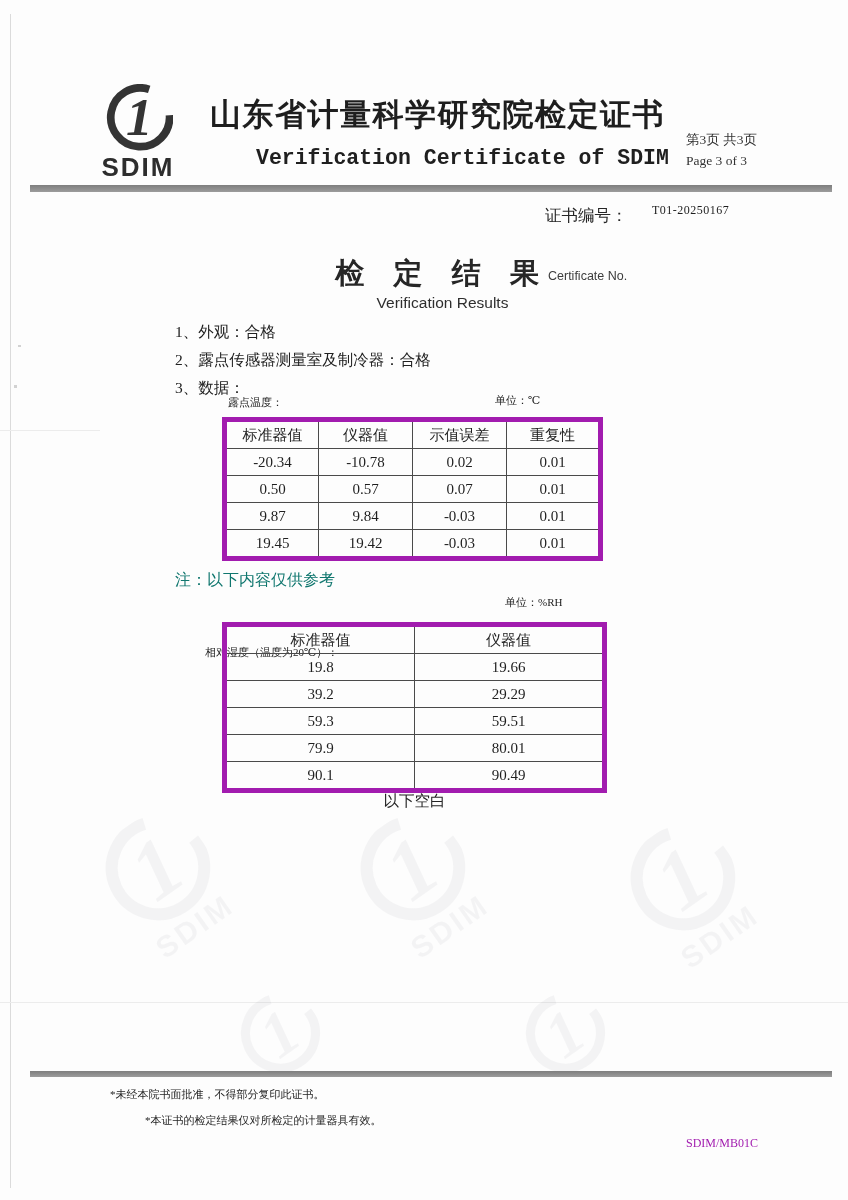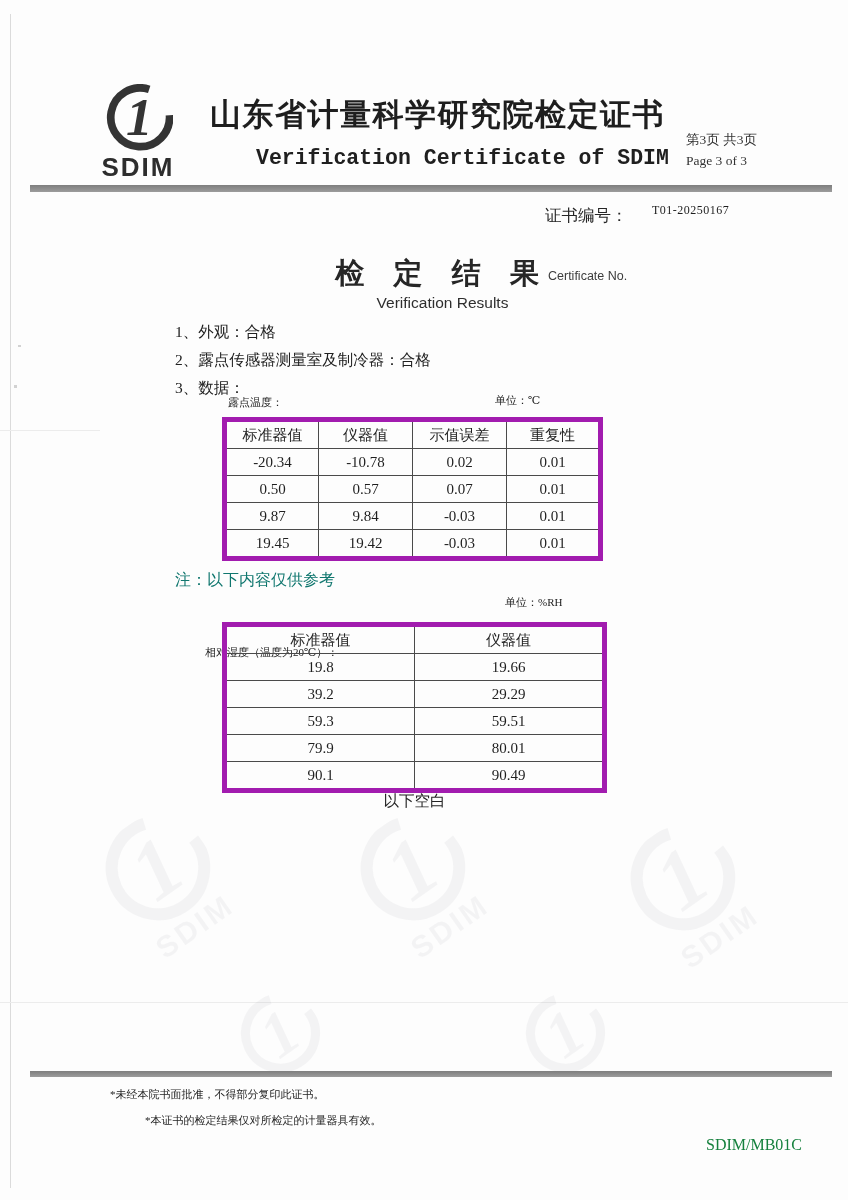--- a/index.html
+++ b/index.html
@@ -45,21 +45,21 @@
   table.cert-table th,table.cert-table td{
     border:1px solid #4a4a4a;text-align:center;vertical-align:middle;
     font-family:"Liberation Serif","DejaVu Serif",serif;font-size:15px;font-weight:normal;
     color:#1f1f1f;height:26px;padding:0;}
   .t1{left:222px;top:417px;width:381px;}
   .t2{left:222px;top:622px;width:385px;}
   .end-marker{left:222px;top:791px;width:385px;text-align:center;font-size:15.5px;color:#242424;}
   
   .note-line{left:175px;top:570px;font-size:16px;color:#0f766e;}
   .footer-note{left:110px;font-size:11px;color:#242424;white-space:nowrap;}
-  .form-code{left:706px;top:1136px;font-size:16px;color:#15803d;}
+  .form-code{left:686px;top:1136px;font-size:12px;color:#a21caf;}
   
   .wm{opacity:.05;transform:rotate(-35deg);text-align:center;color:#556;pointer-events:none;}
   .wm .wm-word{font-family:"Liberation Sans","DejaVu Sans",sans-serif;font-weight:bold;
     font-size:30px;letter-spacing:3px;display:block;margin-top:-6px;}
 </style>
 </head>
 <body>
 
 <div class="page">
 

